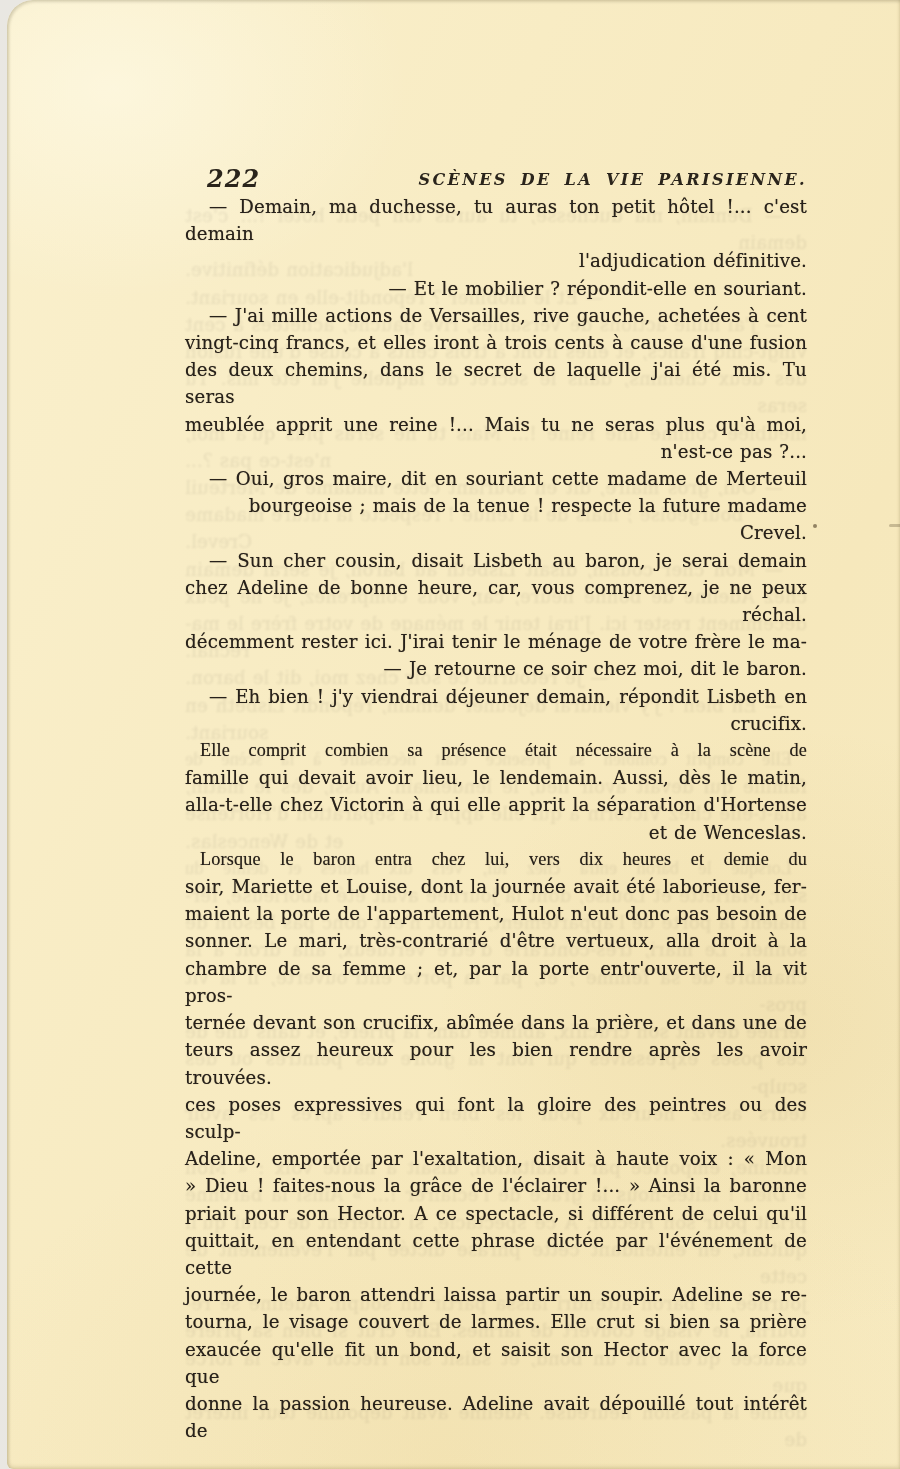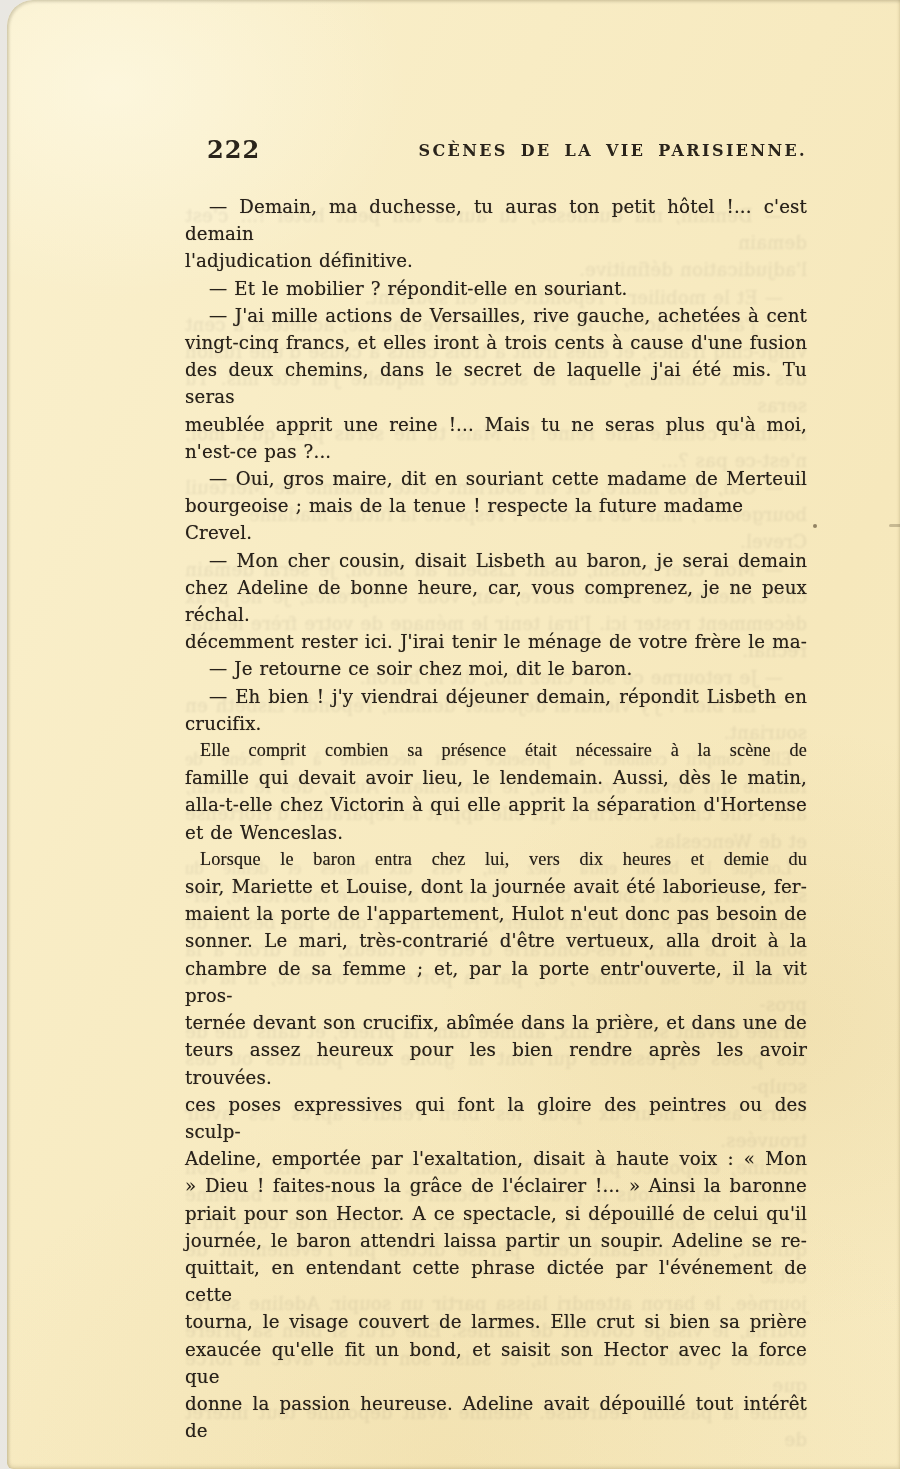--- a/index.html
+++ b/index.html
@@ -21,23 +21,24 @@
       radial-gradient(ellipse 500px 420px at 88% 70%, rgba(196,158,70,0.10), rgba(196,158,70,0) 72%),
       radial-gradient(ellipse 700px 500px at 50% 100%, rgba(210,175,90,0.10), rgba(210,175,90,0) 75%),
       linear-gradient(115deg, #faf0cd 0%, #f8ecc4 35%, #f6e8bc 70%, #f7eac0 100%);
     box-shadow:
       inset 2px 2px 3px rgba(80,70,50,0.18),
       inset 0 -2px 4px rgba(120,100,50,0.20),
       inset -1px 0 2px rgba(150,130,80,0.12);
   }
   .header {
     position: absolute;
-    left: 178px; top: 135px;
+    left: 178px; top: 164px;
     width: 622px; height: 32px;
     color: #2a241b;
+    font-style: italic;
   }
   .pagenum {
     position: absolute; left: 22px; top: 0;
     font-size: 24px; font-weight: 700; letter-spacing: 1px;
   }
   .running-title {
     position: absolute; left: 0; right: 0; top: 6px;
     text-align: right;
     font-size: 16px; font-weight: 700;
     letter-spacing: 2.4px; word-spacing: 5px;
@@ -58,21 +59,21 @@
   }
   .line {
     font-size: 18.2px;
     line-height: 27.2px;
     color: #27211a;
     letter-spacing: 0.15px;
     word-spacing: 1px;
     text-shadow: 0 0 0.7px rgba(45,35,22,0.55);
   }
   .j  { text-align: justify; text-align-last: justify; }
-  .nj { text-align: left; }
+  .nj { text-align: right; }
   .ind-dialogue { text-indent: 24px; }
   .ind-para     { text-indent: 15px; font-family: Liberation Serif, serif; }
   .ind-none     { text-indent: 0; }
   .speck { position: absolute; background: #5a4c33; border-radius: 50%; z-index: 3; }
   .speck1 { left: 806px; top: 524px; width: 4px; height: 4px; opacity: 0.65; }
   .speck2 {
     left: 882px; top: 524px; width: 16px; height: 3px;
     border-radius: 2px; opacity: 0.30;
   }
 </style>
@@ -128,44 +129,44 @@
         <div class="line j ind-dialogue">— Demain, ma duchesse, tu auras ton petit hôtel !... c'est demain</div>
         <div class="line nj ind-none">l'adjudication définitive.</div>
         <div class="line nj ind-dialogue">— Et le mobilier ? répondit-elle en souriant.</div>
         <div class="line j ind-dialogue">— J'ai mille actions de Versailles, rive gauche, achetées à cent</div>
         <div class="line j ind-none">vingt-cinq francs, et elles iront à trois cents à cause d'une fusion</div>
         <div class="line j ind-none">des deux chemins, dans le secret de laquelle j'ai été mis. Tu seras</div>
         <div class="line j ind-none">meublée apprit une reine !... Mais tu ne seras plus qu'à moi,</div>
         <div class="line nj ind-none">n'est-ce pas ?...</div>
         <div class="line j ind-dialogue">— Oui, gros maire, dit en souriant cette madame de Merteuil</div>
         <div class="line nj ind-none">bourgeoise ; mais de la tenue ! respecte la future madame Crevel.</div>
-        <div class="line j ind-dialogue">— Mon cher cousin, disait Lisbeth au baron, je serai demain</div>
+        <div class="line j ind-dialogue">— Sun cher cousin, disait Lisbeth au baron, je serai demain</div>
         <div class="line j ind-none">chez Adeline de bonne heure, car, vous comprenez, je ne peux</div>
         <div class="line nj ind-none">réchal.</div>
         <div class="line j ind-none">décemment rester ici. J'irai tenir le ménage de votre frère le ma-</div>
         <div class="line nj ind-dialogue">— Je retourne ce soir chez moi, dit le baron.</div>
         <div class="line j ind-dialogue">— Eh bien ! j'y viendrai déjeuner demain, répondit Lisbeth en</div>
         <div class="line nj ind-none">crucifix.</div>
         <div class="line j ind-para">Elle comprit combien sa présence était nécessaire à la scène de</div>
         <div class="line j ind-none">famille qui devait avoir lieu, le lendemain. Aussi, dès le matin,</div>
         <div class="line j ind-none">alla-t-elle chez Victorin à qui elle apprit la séparation d'Hortense</div>
         <div class="line nj ind-none">et de Wenceslas.</div>
         <div class="line j ind-para">Lorsque le baron entra chez lui, vers dix heures et demie du</div>
         <div class="line j ind-none">soir, Mariette et Louise, dont la journée avait été laborieuse, fer-</div>
         <div class="line j ind-none">maient la porte de l'appartement, Hulot n'eut donc pas besoin de</div>
         <div class="line j ind-none">sonner. Le mari, très-contrarié d'être vertueux, alla droit à la</div>
         <div class="line j ind-none">chambre de sa femme ; et, par la porte entr'ouverte, il la vit pros-</div>
         <div class="line j ind-none">ternée devant son crucifix, abîmée dans la prière, et dans une de</div>
         <div class="line j ind-none">teurs assez heureux pour les bien rendre après les avoir trouvées.</div>
         <div class="line j ind-none">ces poses expressives qui font la gloire des peintres ou des sculp-</div>
         <div class="line j ind-none">Adeline, emportée par l'exaltation, disait à haute voix : « Mon</div>
         <div class="line j ind-none">» Dieu ! faites-nous la grâce de l'éclairer !... » Ainsi la baronne</div>
-        <div class="line j ind-none">priait pour son Hector. A ce spectacle, si dépouillé de celui qu'il</div>
+        <div class="line j ind-none">priait pour son Hector. A ce spectacle, si différent de celui qu'il</div>
+        <div class="line j ind-none">quittait, en entendant cette phrase dictée par l'événement de cette</div>
         <div class="line j ind-none">journée, le baron attendri laissa partir un soupir. Adeline se re-</div>
-        <div class="line j ind-none">quittait, en entendant cette phrase dictée par l'événement de cette</div>
         <div class="line j ind-none">tourna, le visage couvert de larmes. Elle crut si bien sa prière</div>
         <div class="line j ind-none">exaucée qu'elle fit un bond, et saisit son Hector avec la force que</div>
         <div class="line j ind-none">donne la passion heureuse. Adeline avait dépouillé tout intérêt de</div>
       </div>
   </div>
   <div class="speck speck1"></div>
   <div class="speck speck2"></div>
 </div>
 
 </body></html>

